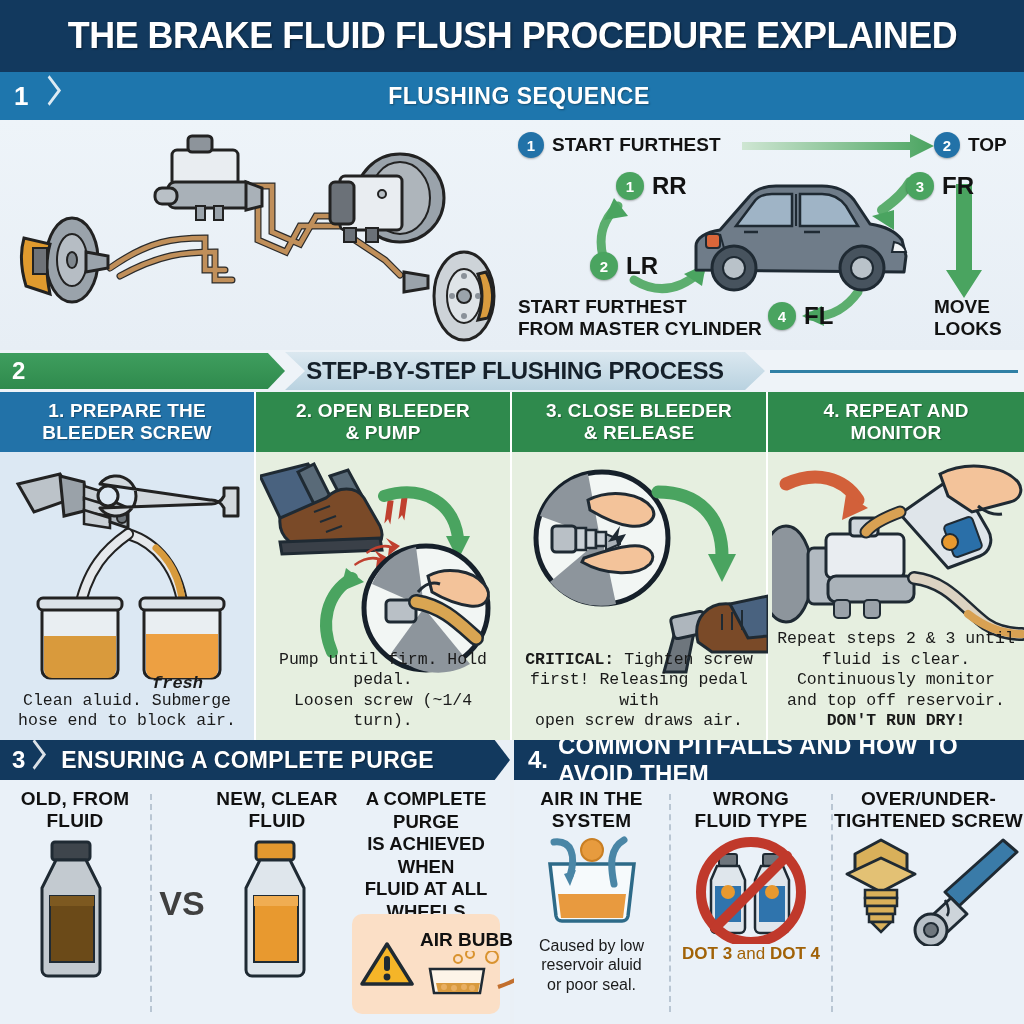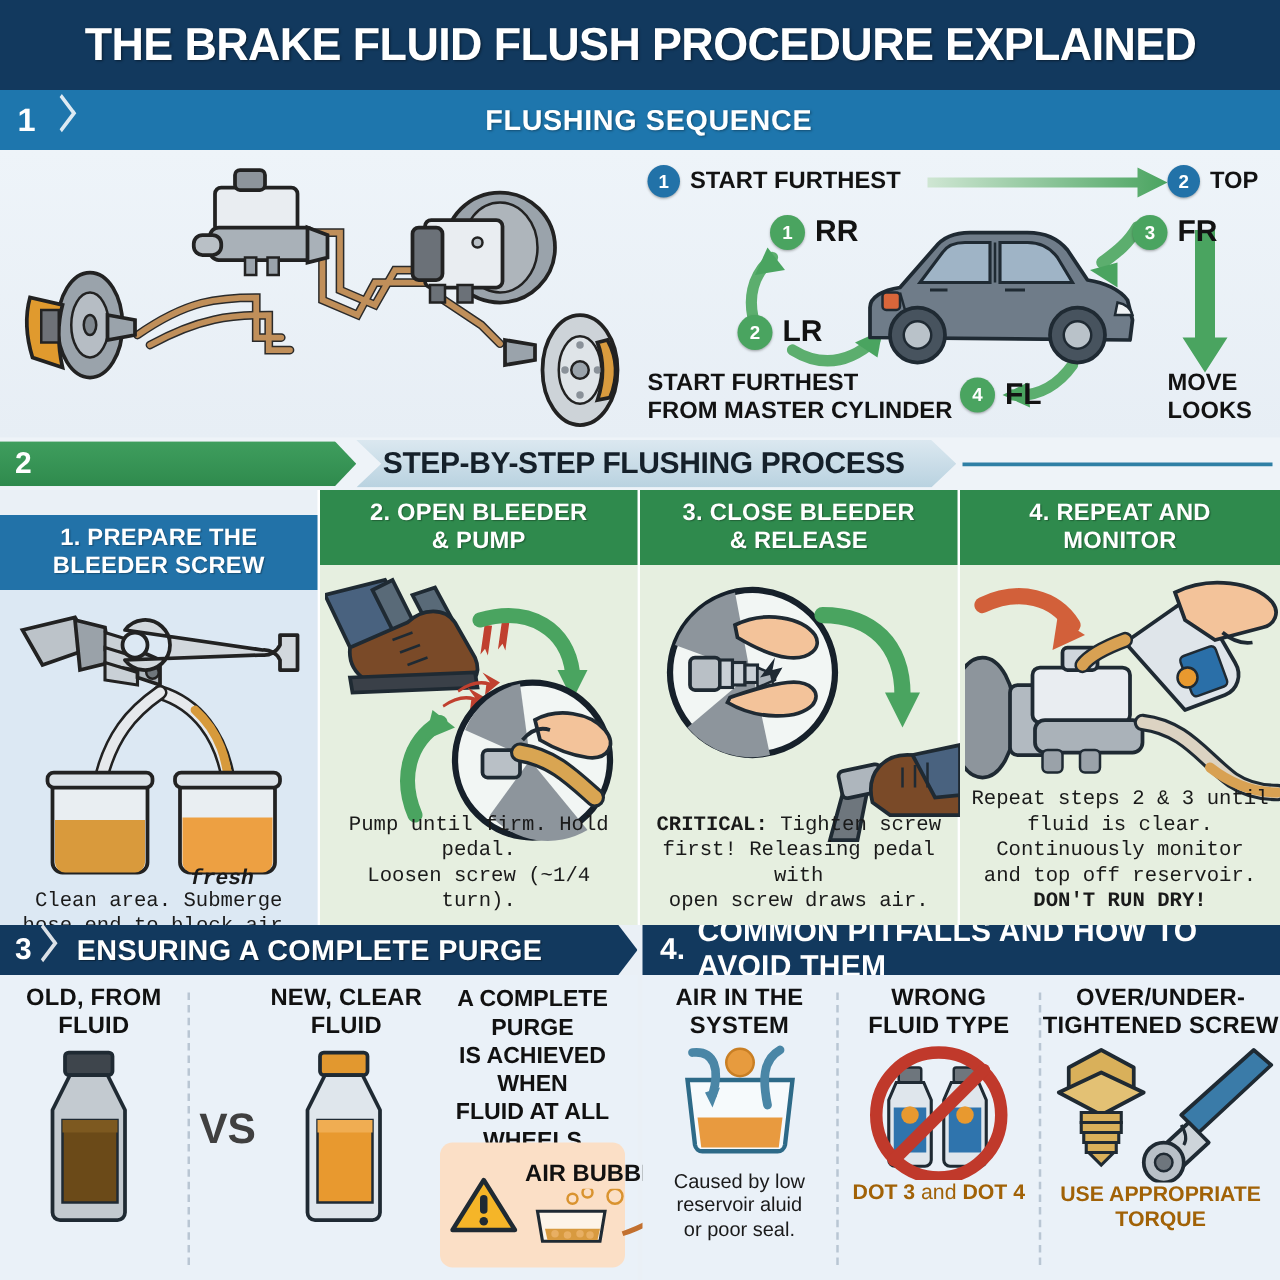--- a/index.html
+++ b/index.html
@@ -105,21 +105,21 @@
   
   .steps { display: flex; height: 348px; }
   .step-col { width: 256px; position: relative; border-right: 2px solid #ffffff; }
   .step-col:last-child { border-right: none; }
   .step-head {
     height: 60px; display: flex; align-items: center; justify-content: center;
     text-align: center; color: #fff; font-size: 19px; font-weight: bold;
     line-height: 1.15; padding: 0 6px; letter-spacing: .2px;
     text-shadow: 1px 1px 1px rgba(0,0,0,.3);
   }
-  .head-blue { background: #2272a8; margin-top: 20px; }
+  .head-blue { background: #2272a8; }
   .head-green { background: #2f8a4d; }
   .step-body { height: 288px; position: relative; padding: 4px; font-family: Liberation Mono, monospace; }
   .bg-blue { background: #dce8f3; }
   .bg-green { background: #e6efe0; }
   .step-cap {
     position: absolute; bottom: 8px; left: 6px; right: 6px;
     text-align: center; font-size: 16.5px; line-height: 1.25; color: #1a1a1a;
   }
   .step-cap b { font-weight: bold; }
 
@@ -329,21 +329,21 @@
           <rect x="38" y="148" width="76" height="74" rx="8" fill="#e9eef2" stroke="#222" stroke-width="3"></rect>
           <path d="M40 180 h72 v34 a8 8 0 0 1 -8 8 h-56 a8 8 0 0 1 -8 -8 z" fill="#d99a3c"></path>
           <rect x="34" y="142" width="84" height="12" rx="5" fill="#dbe2e8" stroke="#222" stroke-width="3"></rect>
 
           <rect x="140" y="148" width="76" height="74" rx="8" fill="#e9eef2" stroke="#222" stroke-width="3"></rect>
           <path d="M142 178 h72 v36 a8 8 0 0 1 -8 8 h-56 a8 8 0 0 1 -8 -8 z" fill="#eda042"></path>
           <rect x="136" y="142" width="84" height="12" rx="5" fill="#dbe2e8" stroke="#222" stroke-width="3"></rect>
         </svg>
         <div style="position:absolute; left:152px; top:222px; font-size:17px; font-weight:bold; font-style:italic; color:#1a1a1a;">fresh</div>
         <div class="step-cap">
-          <div>Clean area. Submerge</div>
+          <div>Clean aluid. Submerge</div>
           <div>hose end to block air.</div>
         </div>
       </div>
     </div>
 
     <div class="step-col">
       <div class="step-head head-green">
         <div>
           <div>2. OPEN BLEEDER</div>
           <div>&amp; PUMP</div>
@@ -639,20 +639,16 @@
               <path d="M36 80 h24 v8 h-24z"></path>
           </g>
           <path d="M38 88 l20 0 l-10 10z" fill="#d9b05a" stroke="#1f2a33" stroke-width="2.5"></path>
 
           <path d="M170 6 L184 18 L126 72 L112 58 Z" fill="#3a7ba8" stroke="#1f2a33" stroke-width="3" stroke-linejoin="round"></path>
           <path d="M118 64 L134 80 L108 104 L92 88 Z" fill="#cdd4da" stroke="#1f2a33" stroke-width="3" stroke-linejoin="round"></path>
           <circle cx="98" cy="96" r="16" fill="#b8c0c7" stroke="#1f2a33" stroke-width="3"></circle>
           <circle cx="98" cy="96" r="7" fill="#6e767d" stroke="#1f2a33" stroke-width="2"></circle>
           <path d="M112 66 q6 10 2 16" stroke="#1f2a33" stroke-width="2.5" fill="none"></path>
         </svg>
-        <div class="strong-cap">
-          <div>USE APPROPRIATE</div>
-          <div>TORQUE</div>
-        </div>
       </div>
     </div>
   </div>
 </div>
 
 </body></html>

